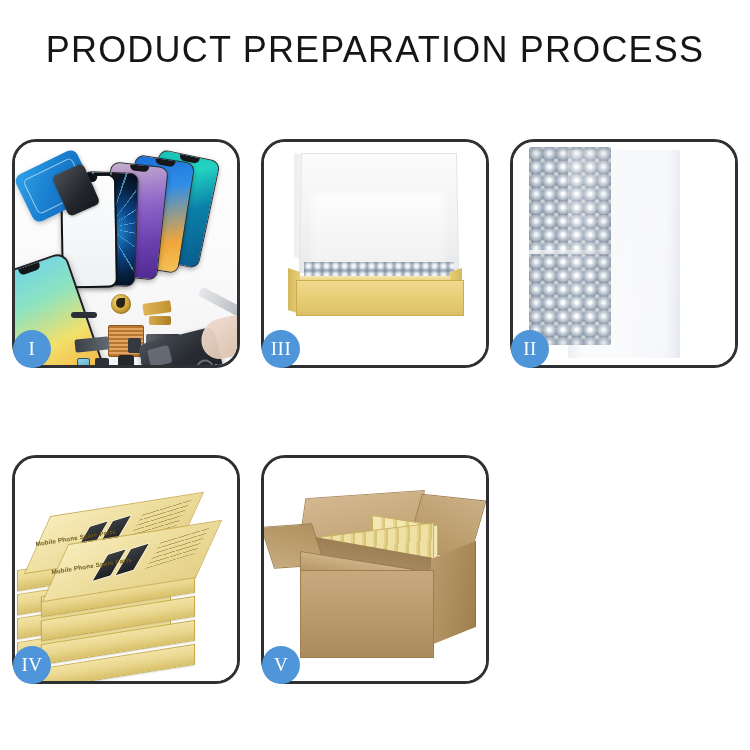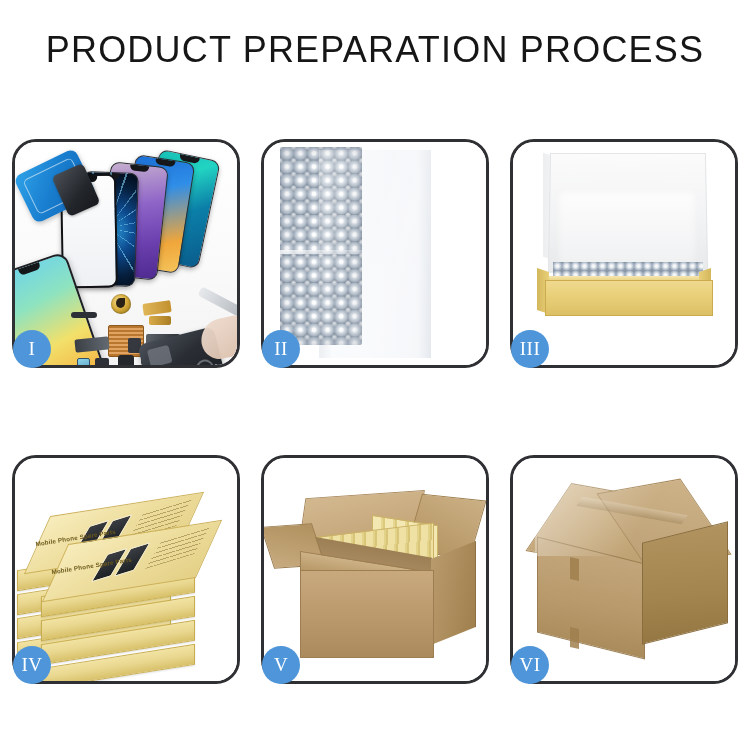--- a/index.html
+++ b/index.html
@@ -549,44 +549,44 @@
         <div class="part housing"></div>
         <div class="part tool"></div>
         <div class="part hand"></div>
         <div class="part screws"></div>
       </div>
       <div class="badge">I</div>
     </div>
 
     <div class="panel">
       <div class="panel-clip">
-        <div class="p2-bg"></div>
-        <div class="pouch"></div>
-        <div class="bubbles"></div>
-        <div class="bubbles2"></div>
-        <div class="pouch-seam"></div>
-        <div class="pouch-sheen"></div>
-      </div>
-      <div class="badge">II</div>
-    </div>
-
-    <div class="panel">
-      <div class="panel-clip">
         <div class="p3-bg"></div>
         <div class="lid-flapL"></div>
         <div class="lid-flapR"></div>
         <div class="lid-back"></div>
         <div class="foam"></div>
         <div class="box3-inner"></div>
         <div class="box3-rim"></div>
         <div class="box3-left"></div>
         <div class="box3-right"></div>
         <div class="box3-front"></div>
       </div>
       <div class="badge">III</div>
+    </div>
+
+    <div class="panel">
+      <div class="panel-clip">
+        <div class="p2-bg"></div>
+        <div class="pouch"></div>
+        <div class="bubbles"></div>
+        <div class="bubbles2"></div>
+        <div class="pouch-seam"></div>
+        <div class="pouch-sheen"></div>
+      </div>
+      <div class="badge">II</div>
     </div>
 
     <div class="panel">
       <div class="panel-clip">
         <div class="p4-bg"></div>
         <div class="stack">
 
           <div class="sb" style="left:2px;  top:100px;"></div>
           <div class="sb" style="left:2px;  top:124px;"></div>
           <div class="sb" style="left:2px;  top:148px;"></div>
@@ -624,29 +624,15 @@
         <div class="c5-contents"></div>
         <div class="c5-innerL"></div>
         <div class="c5-flapL"></div>
         <div class="c5-flapFront"></div>
         <div class="c5-right"></div>
         <div class="c5-front"></div>
       </div>
       <div class="badge">V</div>
     </div>
 
-    <div class="panel">
-      <div class="panel-clip">
-        <div class="p6-bg"></div>
-        <div class="c6-top"></div>
-        <div class="c6-top2"></div>
-        <div class="c6-seam"></div>
-        <div class="c6-front"></div>
-        <div class="c6-side"></div>
-        <div class="c6-tape1"></div>
-        <div class="c6-tape2"></div>
-        <div class="c6-gloss"></div>
-      </div>
-      <div class="badge">VI</div>
-    </div>
 
   </div>
 </div>
 
 </body></html>

